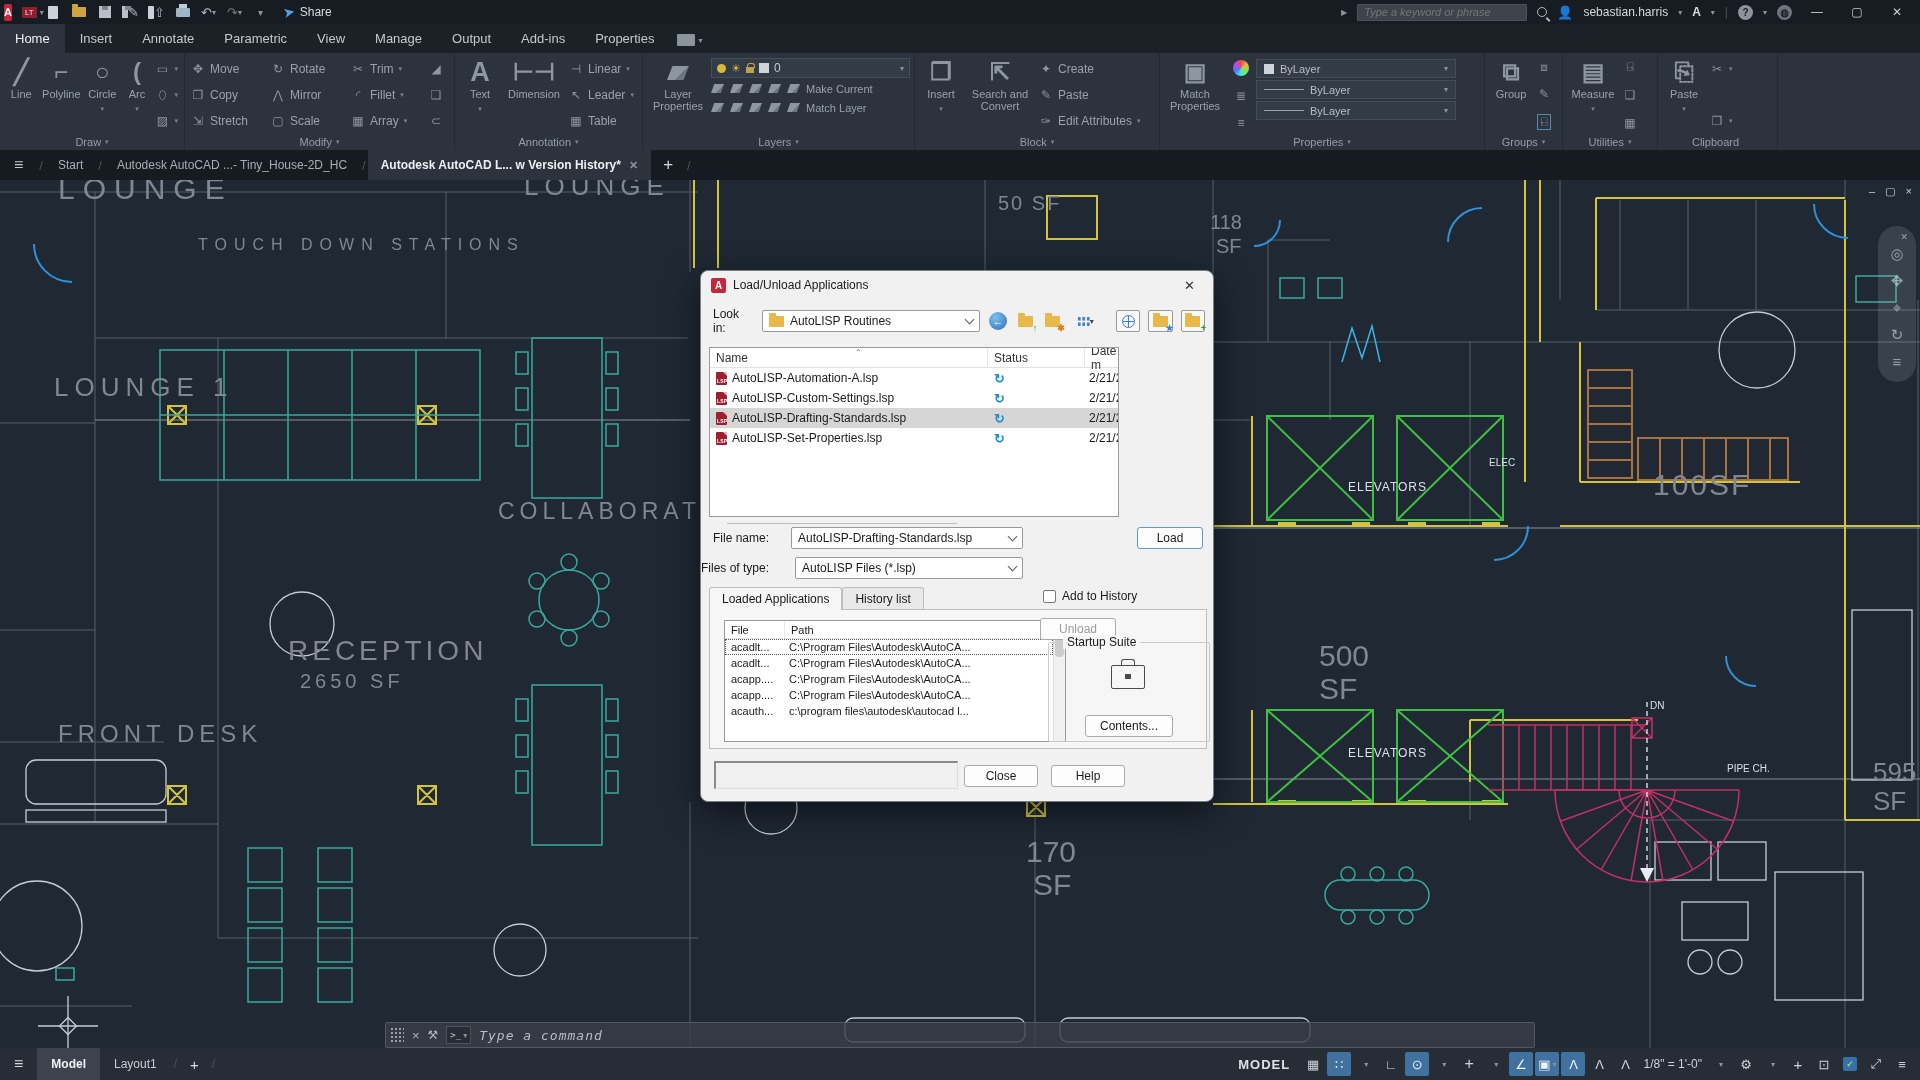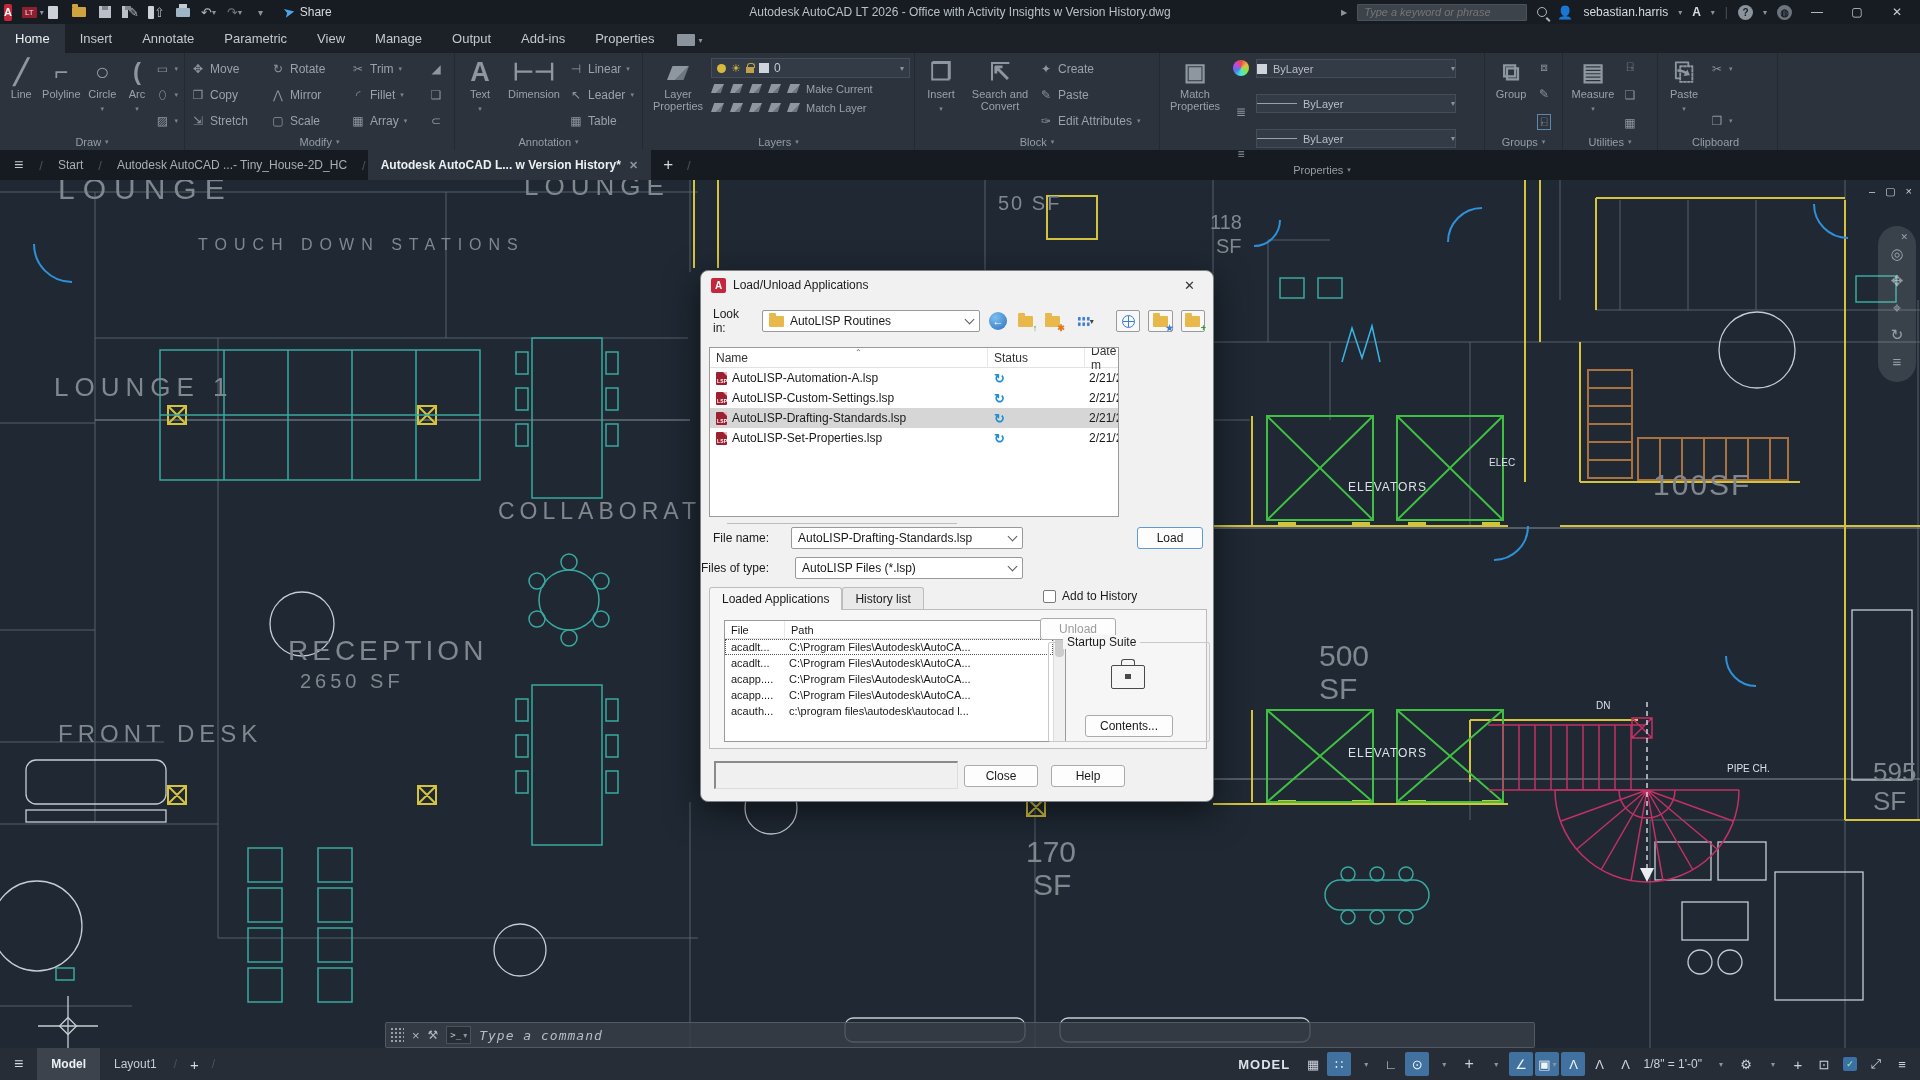--- a/index.html
+++ b/index.html
@@ -59,21 +59,21 @@
   .gico{color:#8e96a0;font-size:12px;width:14px;text-align:center}
   .garrow{font-size:7px;color:#7d858f}
   .layer-combo{height:20px;background:#333b46;border:1px solid #454d58;display:flex;align-items:center;
     gap:5px;padding:0 5px;font-size:12px;color:#c3c9d0}
   .dot-y{width:9px;height:9px;border-radius:50%;background:#d8b93c}
   .sun{color:#d8b93c;font-size:11px}
   .locki{width:8px;height:6px;background:#c2a14a;position:relative;margin-top:3px}
   .locki::before{content:"";position:absolute;top:-4px;left:1px;width:6px;height:4px;border:1px solid #c2a14a;border-bottom:none;border-radius:3px 3px 0 0}
   .sw{width:10px;height:10px;background:#cfd4da}
   .prop-combo{height:19px;background:#333b46;border:1px solid #454d58;display:flex;align-items:center;
-    gap:6px;padding:0 0;font-size:11px;color:#b9bfc7;margin-bottom:16px;width:200px}
+    gap:6px;padding:0 7px;font-size:11px;color:#b9bfc7;margin-bottom:2px;width:200px}
   .lineglyph{flex:0 0 40px;height:1px;background:#9aa1ab}
   .combo-end{margin-left:auto}
   .wheel{width:16px;height:16px;border-radius:50%;
     background:conic-gradient(#e84a4a,#e8b84a,#7ee84a,#4ae8d8,#4a7ee8,#b84ae8,#e84a4a)}
   .small-ico-row{display:flex;gap:6px;align-items:center;height:17px;font-size:11px}
   .lay-ico{width:13px;height:9px;background:linear-gradient(135deg,#8e96a0 60%,#6e7680 60%);clip-path:polygon(25% 0,100% 0,75% 100%,0 100%)}
 
   
   #doctabs{position:absolute;left:0;top:150px;width:1920px;height:30px;background:#161b21;
     display:flex;align-items:center;color:#a7aeb7;font-size:12px;z-index:57}
@@ -220,21 +220,20 @@
     <span class="qicon">↶<span class="cv">▾</span></span>
     <span class="qicon" style="color:#6d747d">↷<span class="cv">▾</span></span>
     <span class="qicon">
         <span class="cv" style="font-size:10px">▾</span>
       </span>
   </div>
   <div class="share">
     <span class="plane">➤</span>
     <span>Share</span>
   </div>
-  <div class="tb-title">Autodesk AutoCAD LT 2026 - Office with Activity Insights w Version History.dwg</div>
   <div class="tb-right">
     <span class="cv">▶</span>
     <input class="tb-search" placeholder="Type a keyword or phrase" style="">
     <span class="mag"></span>
     <span class="user-ico">👤</span>
     <span style="color:#d6dbe1">sebastian.harris</span>
     <span class="cv">▾</span>
     <span style="color:#d6dbe1;font-weight:bold">A</span>
     <span class="cv">▾</span>
     <span style="color:#49515b">|</span>
@@ -705,21 +704,21 @@
   <span class="cadlabel" style="left:524px;top:-9px;font-size:26px;letter-spacing:6px">LOUNGE</span>
   <span class="cadlabel" style="left:998px;top:12px;font-size:20px;letter-spacing:2px">50 SF</span>
   <span class="cadlabel" style="left:1210px;top:31px;font-size:20px">118</span>
   <span class="cadlabel" style="left:1216px;top:55px;font-size:20px">SF</span>
   <span class="cadlabel cadwhite" style="left:1489px;top:277px;font-size:10px">ELEC</span>
   <span class="cadlabel" style="left:1653px;top:288px;font-size:30px;letter-spacing:2px">100SF</span>
   <span class="cadlabel cadwhite" style="left:1348px;top:300px;font-size:12px;letter-spacing:1px">ELEVATORS</span>
   <span class="cadlabel" style="left:1319px;top:459px;font-size:30px">500</span>
   <span class="cadlabel" style="left:1319px;top:492px;font-size:30px">SF</span>
   <span class="cadlabel cadwhite" style="left:1348px;top:566px;font-size:12px;letter-spacing:1px">ELEVATORS</span>
-  <span class="cadlabel cadwhite" style="left:1596px;top:520px;font-size:10px">DN</span>
+  <span class="cadlabel cadwhite" style="left:1650px;top:520px;font-size:10px">DN</span>
   <span class="cadlabel cadwhite" style="left:1727px;top:583px;font-size:10px">PIPE CH.</span>
   <span class="cadlabel" style="left:1873px;top:577px;font-size:26px">595</span>
   <span class="cadlabel" style="left:1873px;top:606px;font-size:26px">SF</span>
   <span class="cadlabel" style="left:1026px;top:655px;font-size:30px">170</span>
   <span class="cadlabel" style="left:1033px;top:688px;font-size:30px">SF</span>
 
   <div class="vpctrl">
     <span>–</span>
     <span>▢</span>
     <span>×</span>

